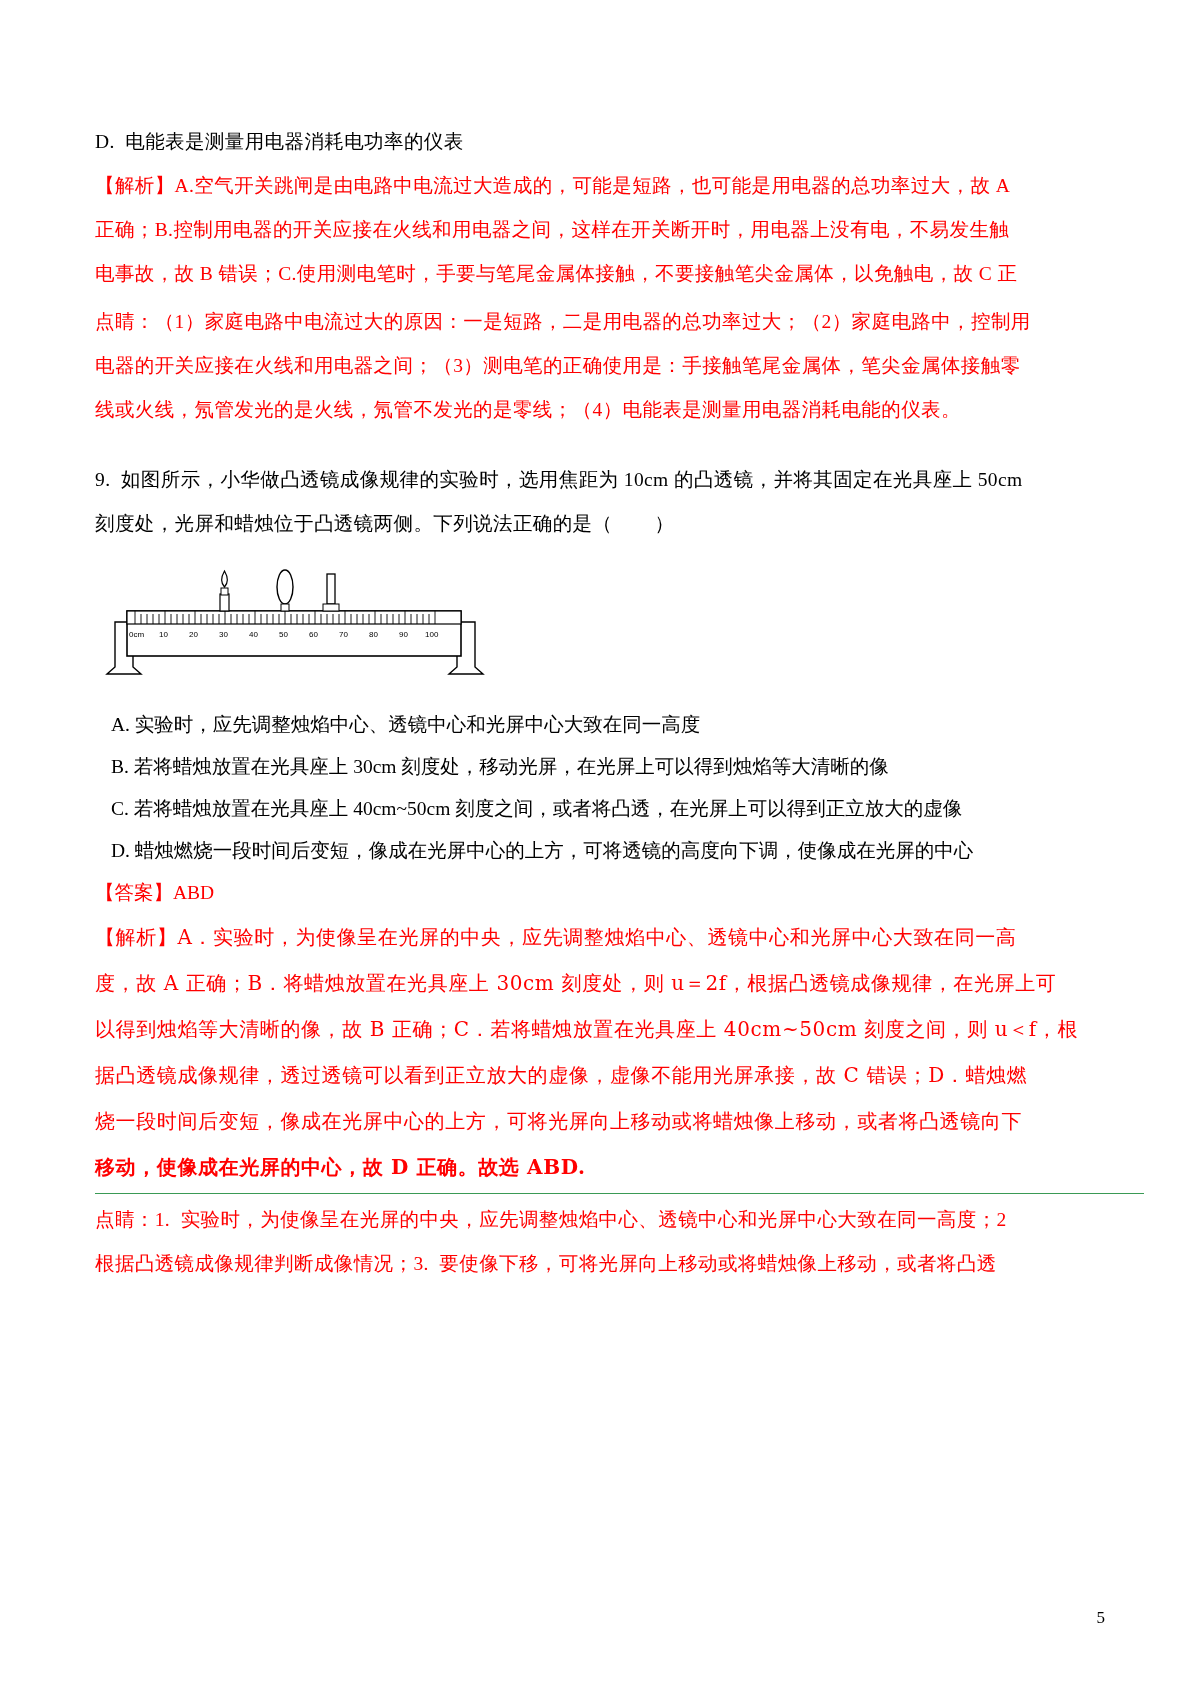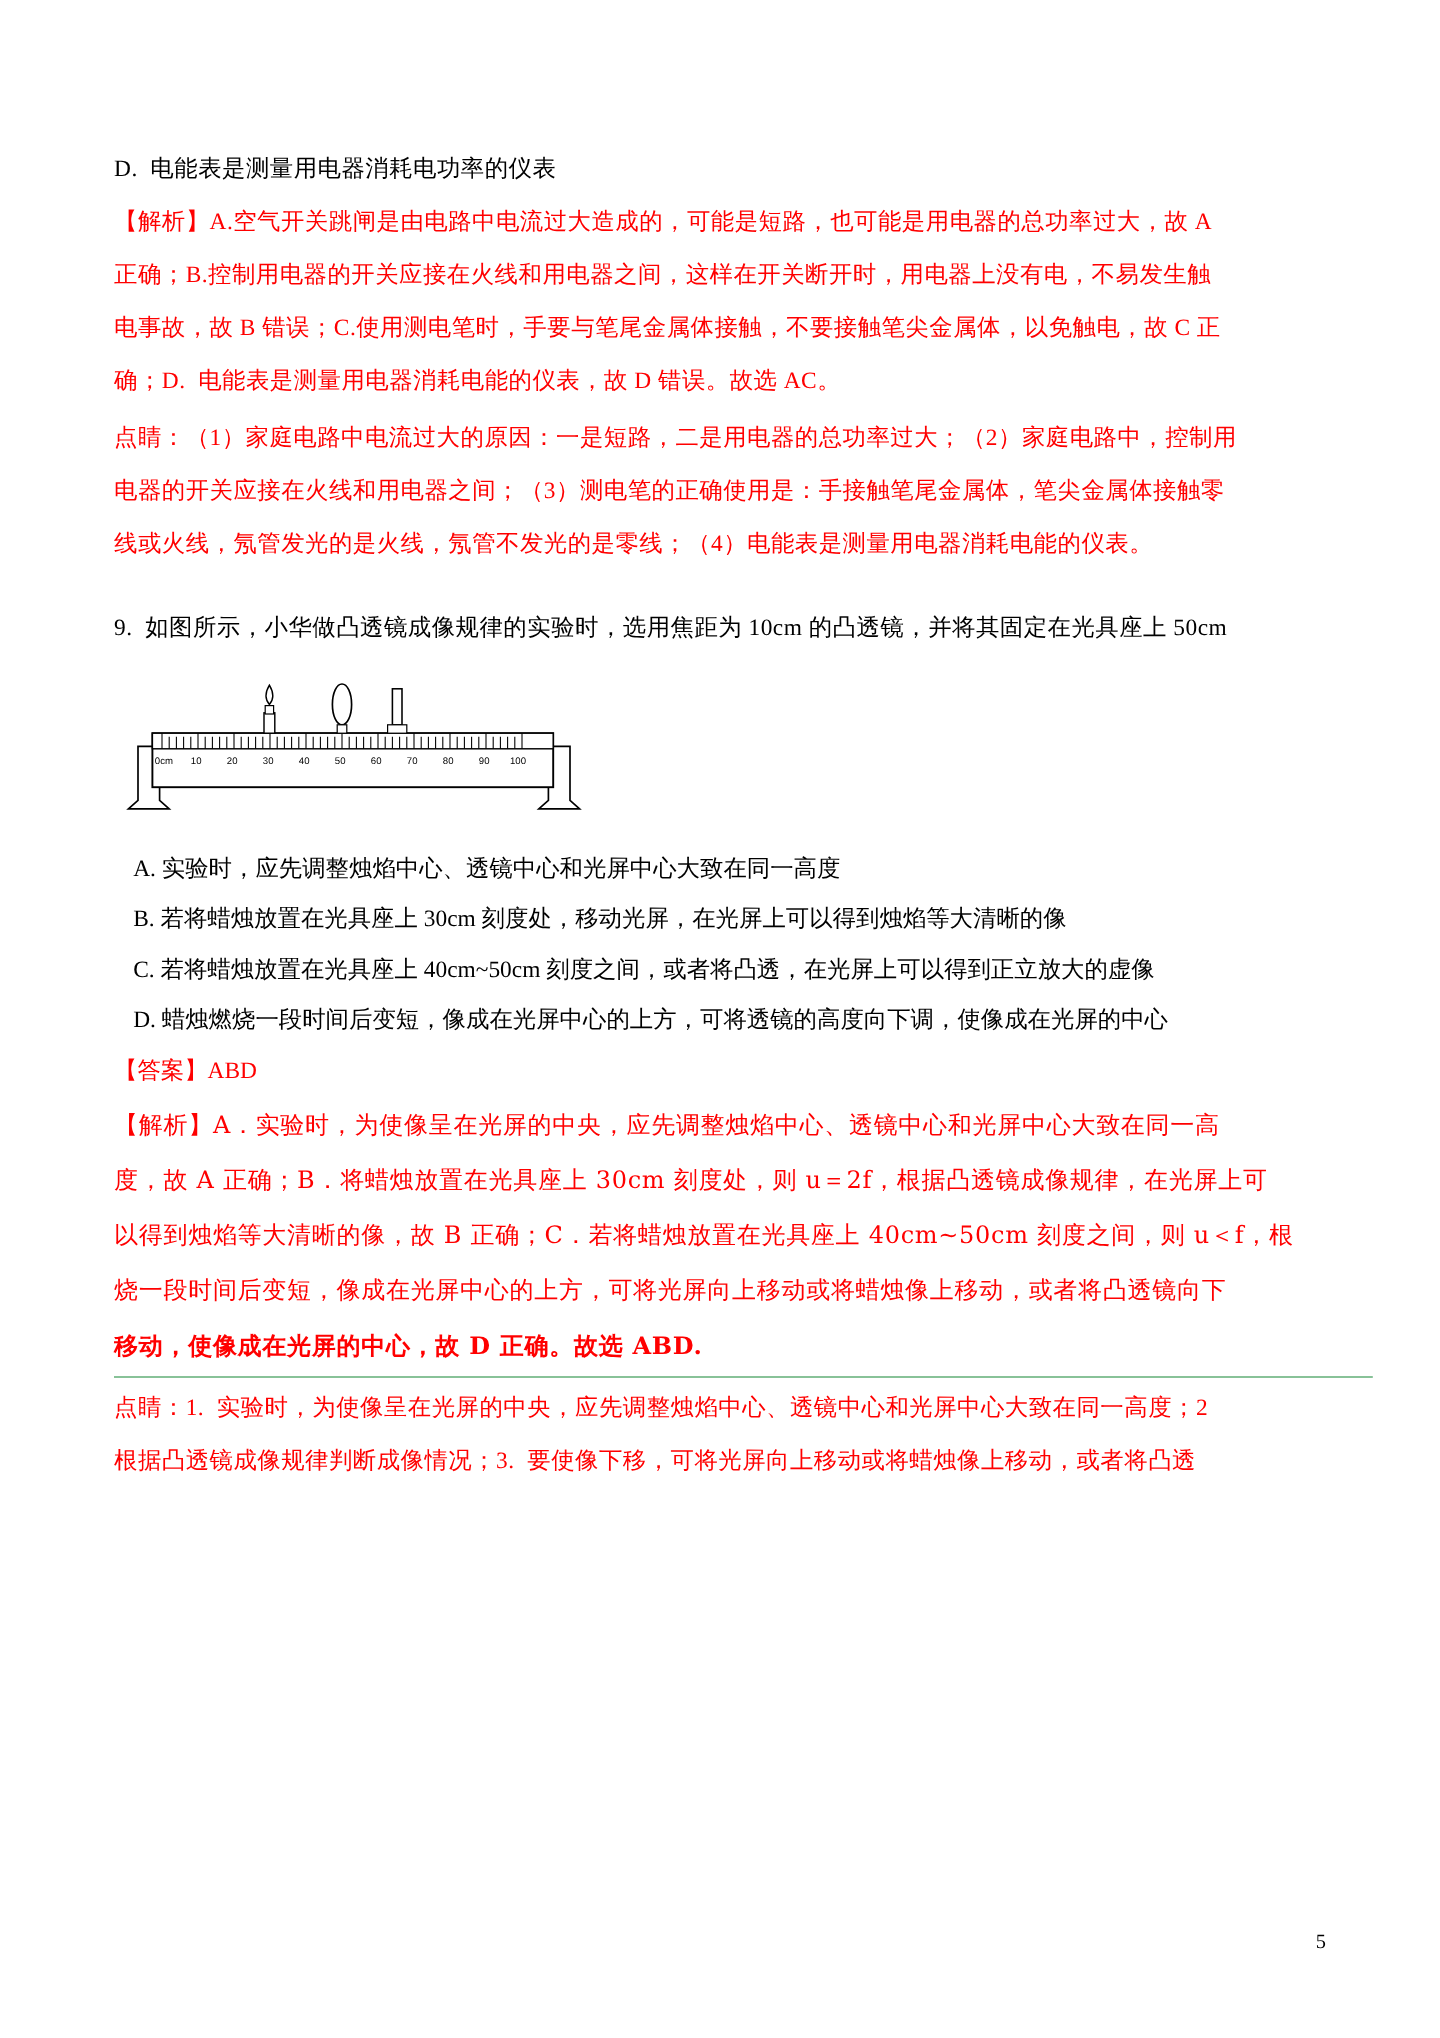--- a/index.html
+++ b/index.html
@@ -79,31 +79,31 @@
 
 <div class="page">
 
   <div class="line black">D.  电能表是测量用电器消耗电功率的仪表</div>
 
 
   <div>
     <div class="line red">【解析】A.空气开关跳闸是由电路中电流过大造成的，可能是短路，也可能是用电器的总功率过大，故 A</div>
     <div class="line red">正确；B.控制用电器的开关应接在火线和用电器之间，这样在开关断开时，用电器上没有电，不易发生触</div>
     <div class="line red">电事故，故 B 错误；C.使用测电笔时，手要与笔尾金属体接触，不要接触笔尖金属体，以免触电，故 C 正</div>
-    <div class="line red">确；D.  电能表是测量用电器消耗电能的仪表，故 D 错误。故选 AC。</div>
   </div>
 
   <div class="tip-block">
     <div class="line red">点睛：（1）家庭电路中电流过大的原因：一是短路，二是用电器的总功率过大；（2）家庭电路中，控制用</div>
     <div class="line red">电器的开关应接在火线和用电器之间；（3）测电笔的正确使用是：手接触笔尾金属体，笔尖金属体接触零</div>
     <div class="line red">线或火线，氖管发光的是火线，氖管不发光的是零线；（4）电能表是测量用电器消耗电能的仪表。</div>
   </div>
 
   <div class="q-block">
     <div class="line black">9.  如图所示，小华做凸透镜成像规律的实验时，选用焦距为 10cm 的凸透镜，并将其固定在光具座上 50cm</div>
+    <div class="line black">刻度处，光屏和蜡烛位于凸透镜两侧。下列说法正确的是（        ）</div>
   </div>
 
   <div class="figure-wrap">
     <svg width="400" height="130" viewBox="0 0 400 130">
 
       <path d="M10 58 L10 103 L2 110 L36 110 L28 103 L28 58 Z" fill="#ffffff" stroke="#000" stroke-width="1.4"></path>
 
       <path d="M352 58 L352 103 L344 110 L378 110 L370 103 L370 58 Z" fill="#ffffff" stroke="#000" stroke-width="1.4"></path>
 
       <rect x="22" y="47" width="334" height="45" fill="#ffffff" stroke="#000" stroke-width="1.6"></rect>
@@ -202,20 +202,21 @@
     <div class="opt black indent-hang">C.  若将蜡烛放置在光具座上 40cm~50cm 刻度之间，或者将凸透，在光屏上可以得到正立放大的虚像</div>
     <div class="opt black indent-hang">D.  蜡烛燃烧一段时间后变短，像成在光屏中心的上方，可将透镜的高度向下调，使像成在光屏的中心</div>
   </div>
 
   <div class="answer-line red">【答案】ABD</div>
 
   <div>
     <div class="sol-kai">【解析】A．实验时，为使像呈在光屏的中央，应先调整烛焰中心、透镜中心和光屏中心大致在同一高</div>
     <div class="sol-kai">度，故 A 正确；B．将蜡烛放置在光具座上 30cm 刻度处，则 u＝2f，根据凸透镜成像规律，在光屏上可</div>
     <div class="sol-kai">以得到烛焰等大清晰的像，故 B 正确；C．若将蜡烛放置在光具座上 40cm~50cm 刻度之间，则 u＜f，根</div>
+    <div class="sol-kai">据凸透镜成像规律，透过透镜可以看到正立放大的虚像，虚像不能用光屏承接，故 C 错误；D．蜡烛燃</div>
     <div class="sol-kai">烧一段时间后变短，像成在光屏中心的上方，可将光屏向上移动或将蜡烛像上移动，或者将凸透镜向下</div>
     <div class="sol-kai sol-underline">移动，使像成在光屏的中心，故 D 正确。故选 ABD.</div>
   </div>
 
   <div class="tip-block">
     <div class="line red">点睛：1.  实验时，为使像呈在光屏的中央，应先调整烛焰中心、透镜中心和光屏中心大致在同一高度；2</div>
     <div class="line red">根据凸透镜成像规律判断成像情况；3.  要使像下移，可将光屏向上移动或将蜡烛像上移动，或者将凸透</div>
   </div>
 
   <div class="page-number">5</div>

